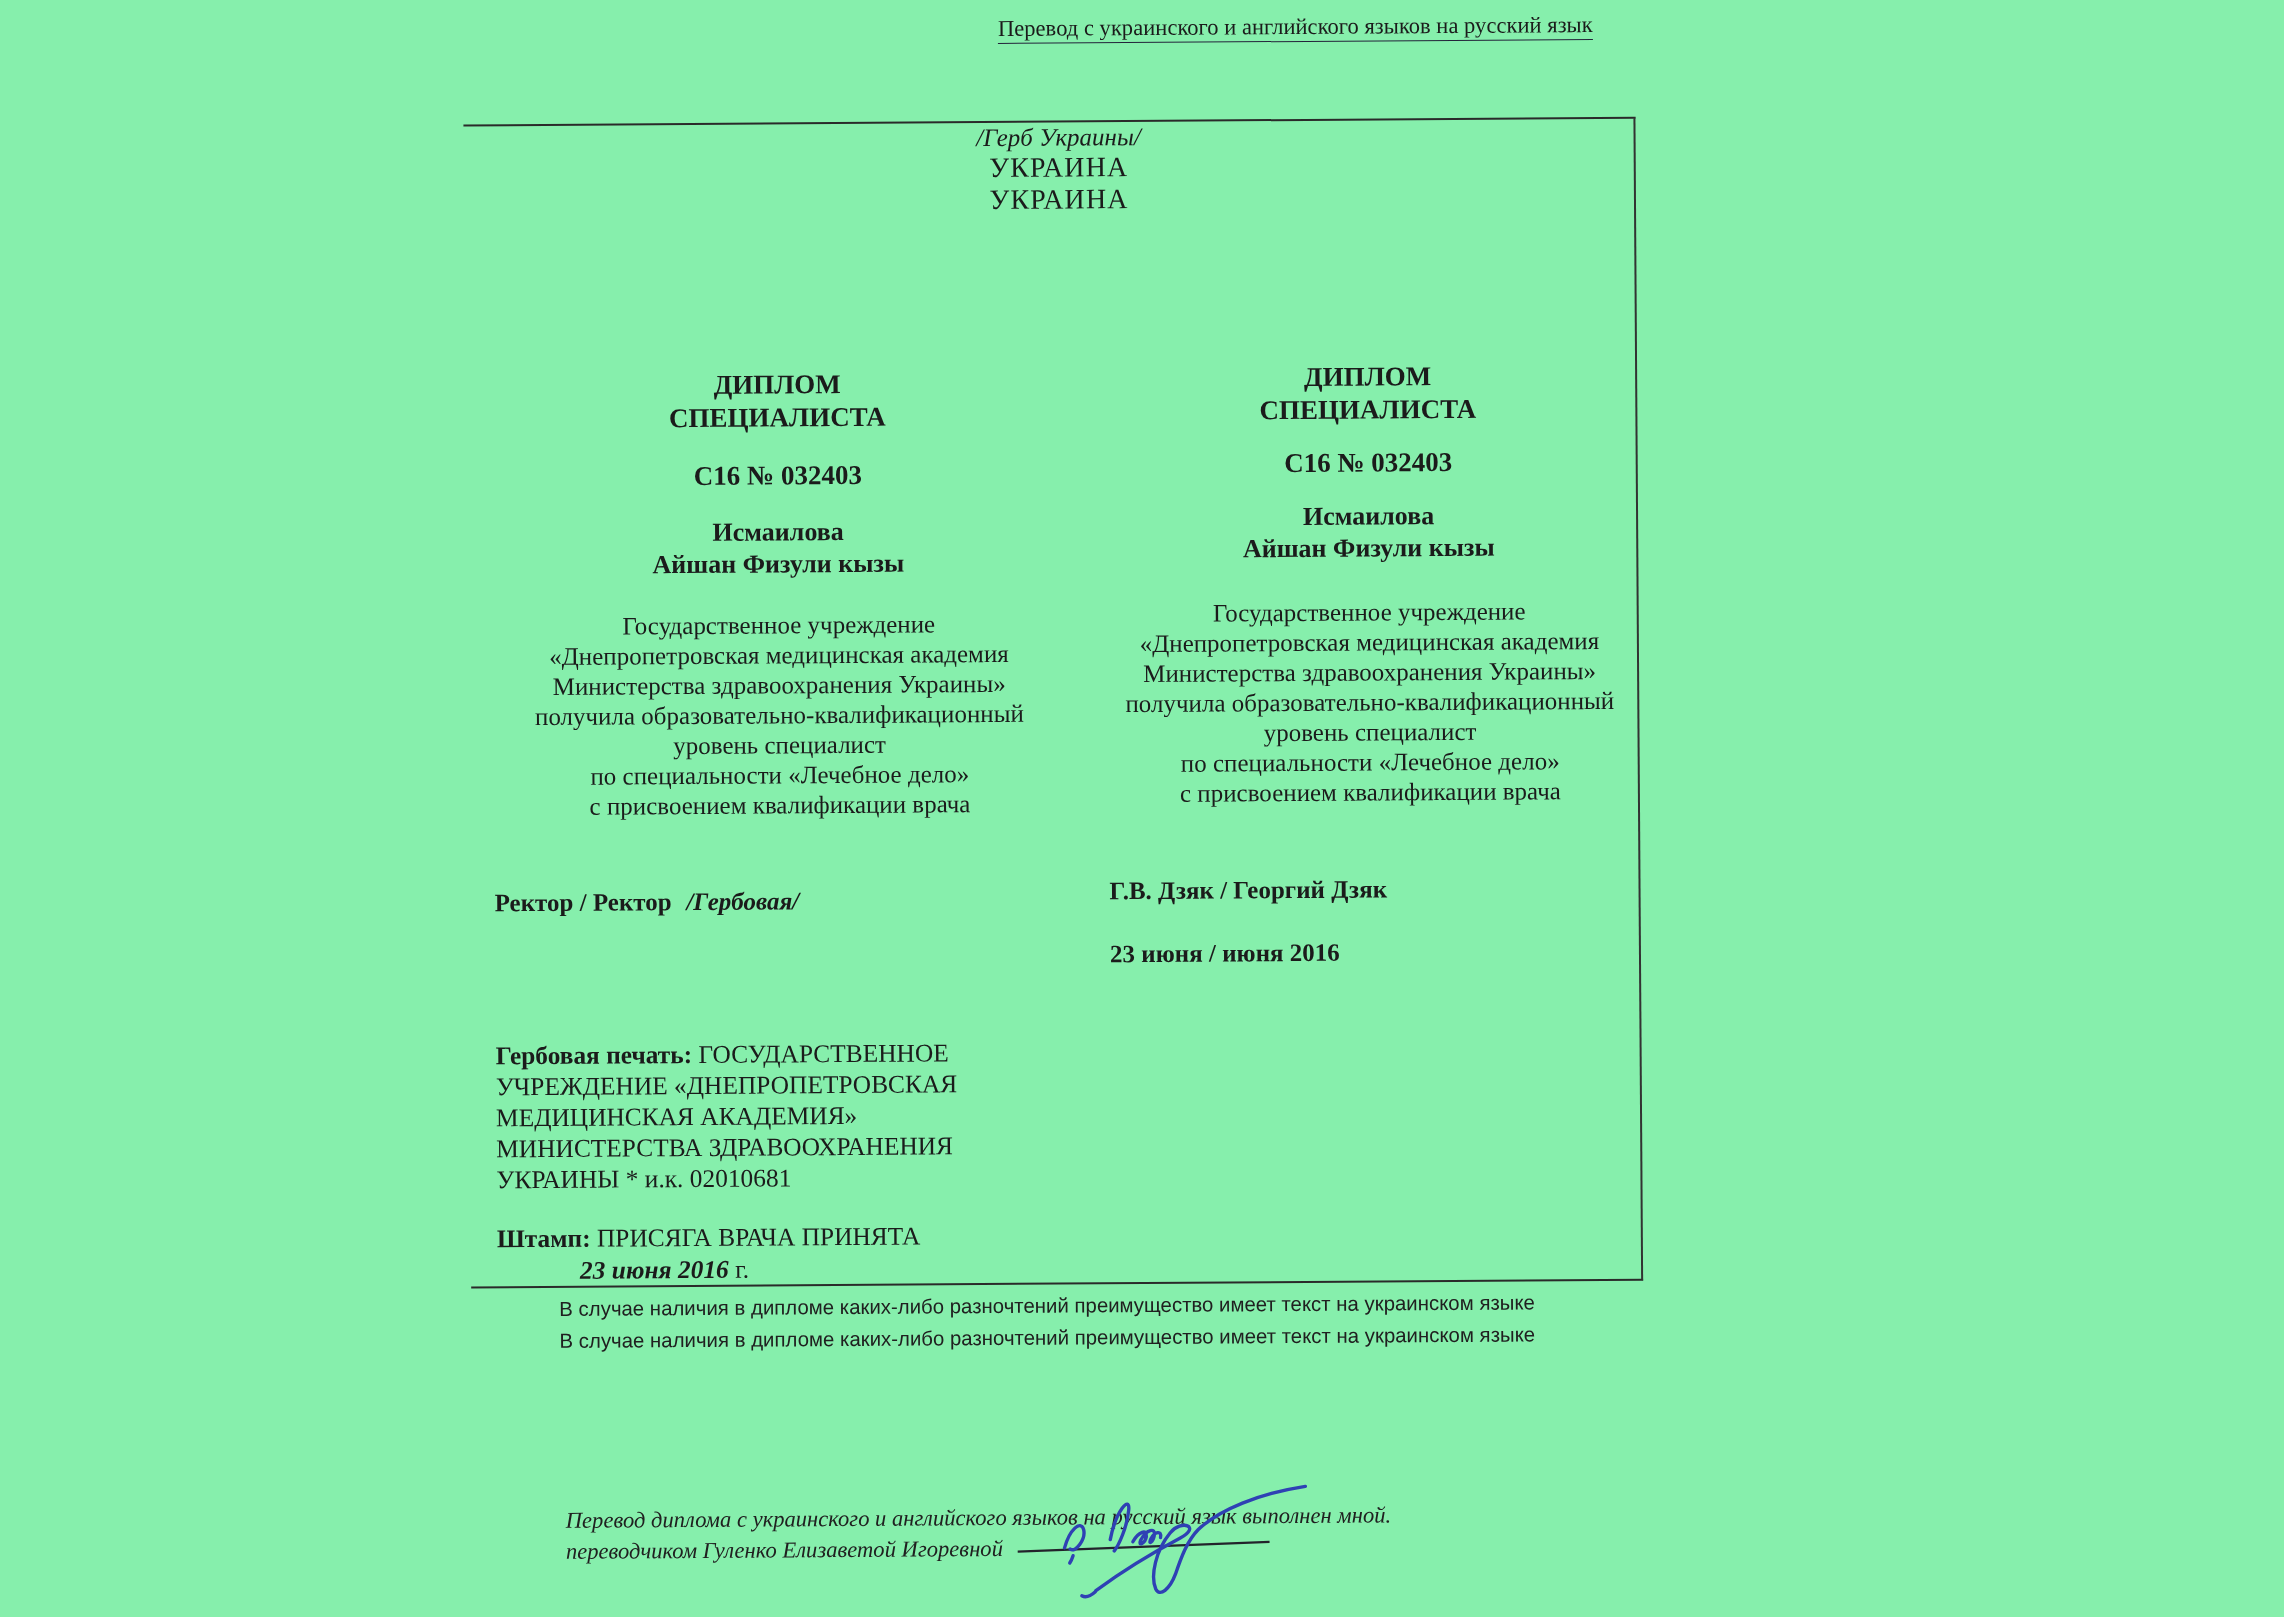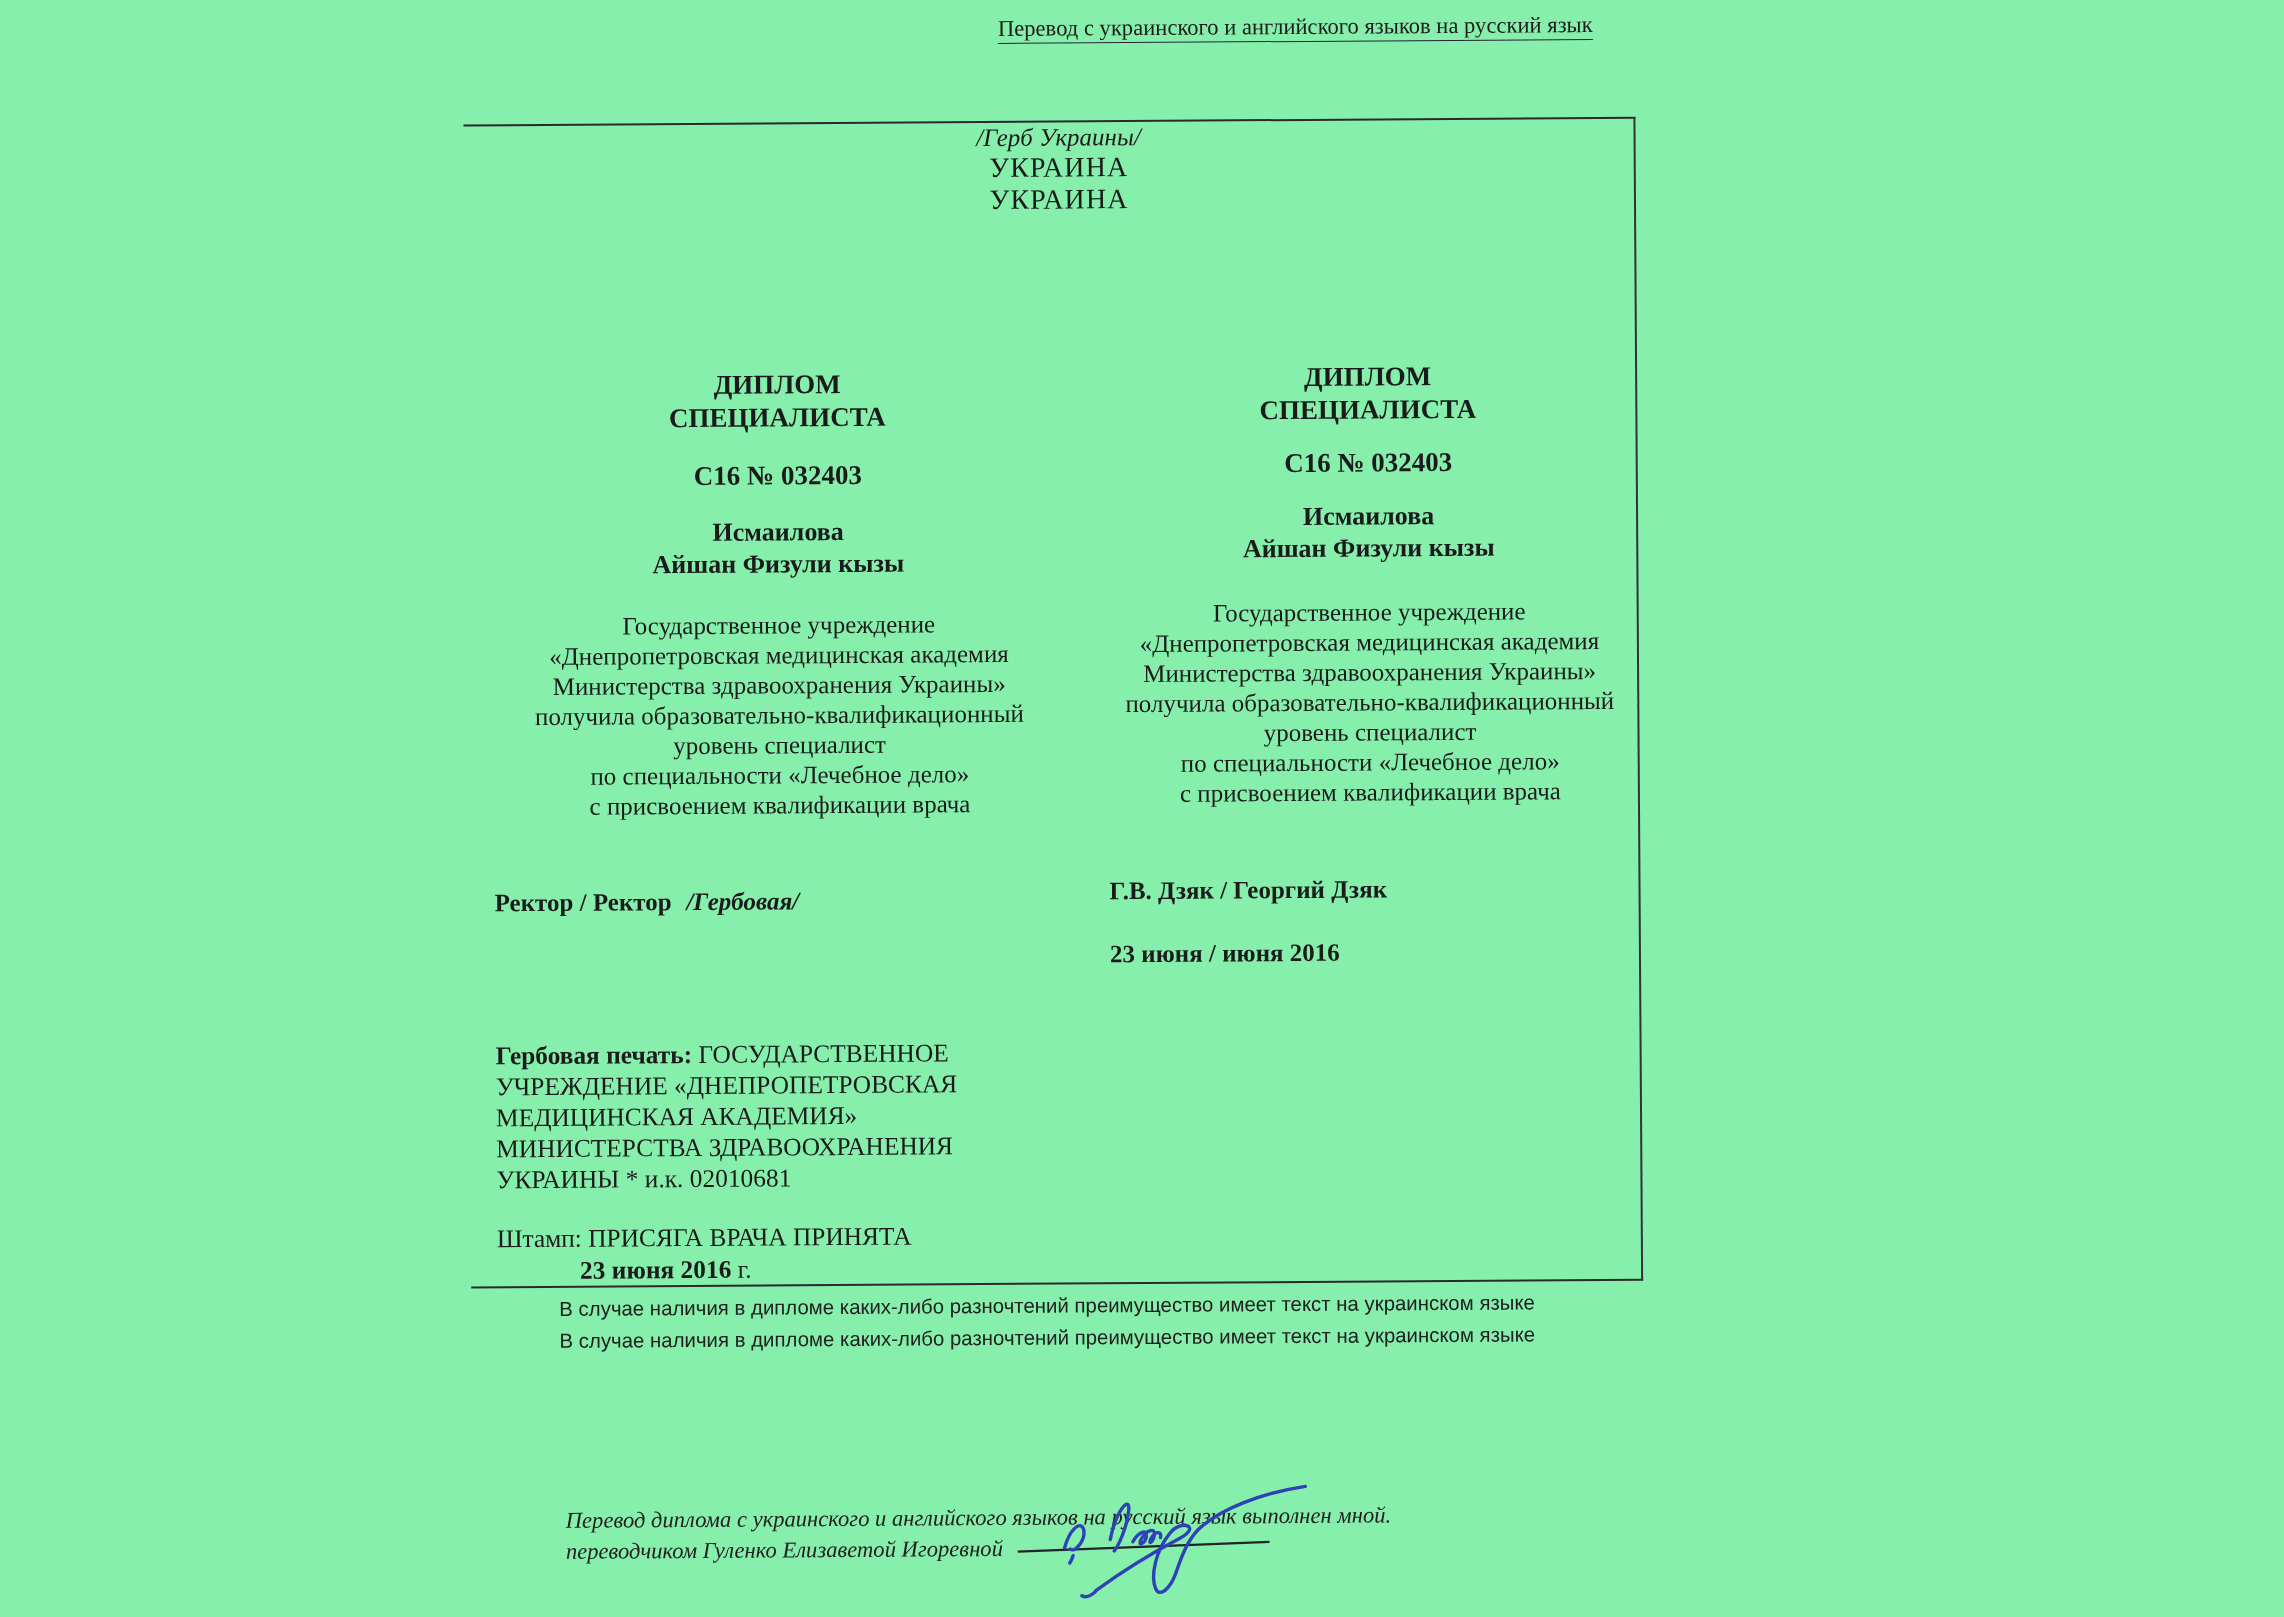--- a/index.html
+++ b/index.html
@@ -28,23 +28,23 @@
   .bodyblk{font-size:25px;line-height:30px;}
   .bodyL{left:486px;top:608px;width:588px;}
   .bodyR{left:1085px;top:599px;width:571px;}
   .rectorL{left:494px;top:885px;font-size:25px;font-weight:bold;}
   .signnote{font-style:italic;margin-left:14.7px;}
   .rectorR{left:1109px;top:877px;font-size:25px;font-weight:bold;}
   .dateR{left:1109px;top:940px;font-size:25px;font-weight:bold;}
   .seal{left:494px;top:1036px;width:543px;font-size:25.4px;line-height:31px;}
   .seal b{font-weight:bold;}
   .stamp1{left:494px;top:1220px;font-size:25.4px;}
-  .stamp1 b{font-weight:normal;}
+  .stamp1 b{font-weight:bold;}
   .stamp2{left:577px;top:1252px;font-size:25.4px;}
-  .stampdate{font-weight:bold;}
+  .stampdate{font-weight:bold;font-style:italic;}
   .disc{left:556px;width:1119px;font-family:"Liberation Sans","DejaVu Sans",sans-serif;
         font-size:20.4px;color:#202020;}
   .disc1{top:1294px;}
   .disc2{top:1326px;}
   .transl{left:561px;width:961px;font-style:italic;font-size:22.6px;color:#202020;}
   .transl1{top:1504px;}
   .transl2{top:1535px;}
   .sig{left:1006px;top:1484px;width:305px;height:130px;}
 </style>
 </head>

